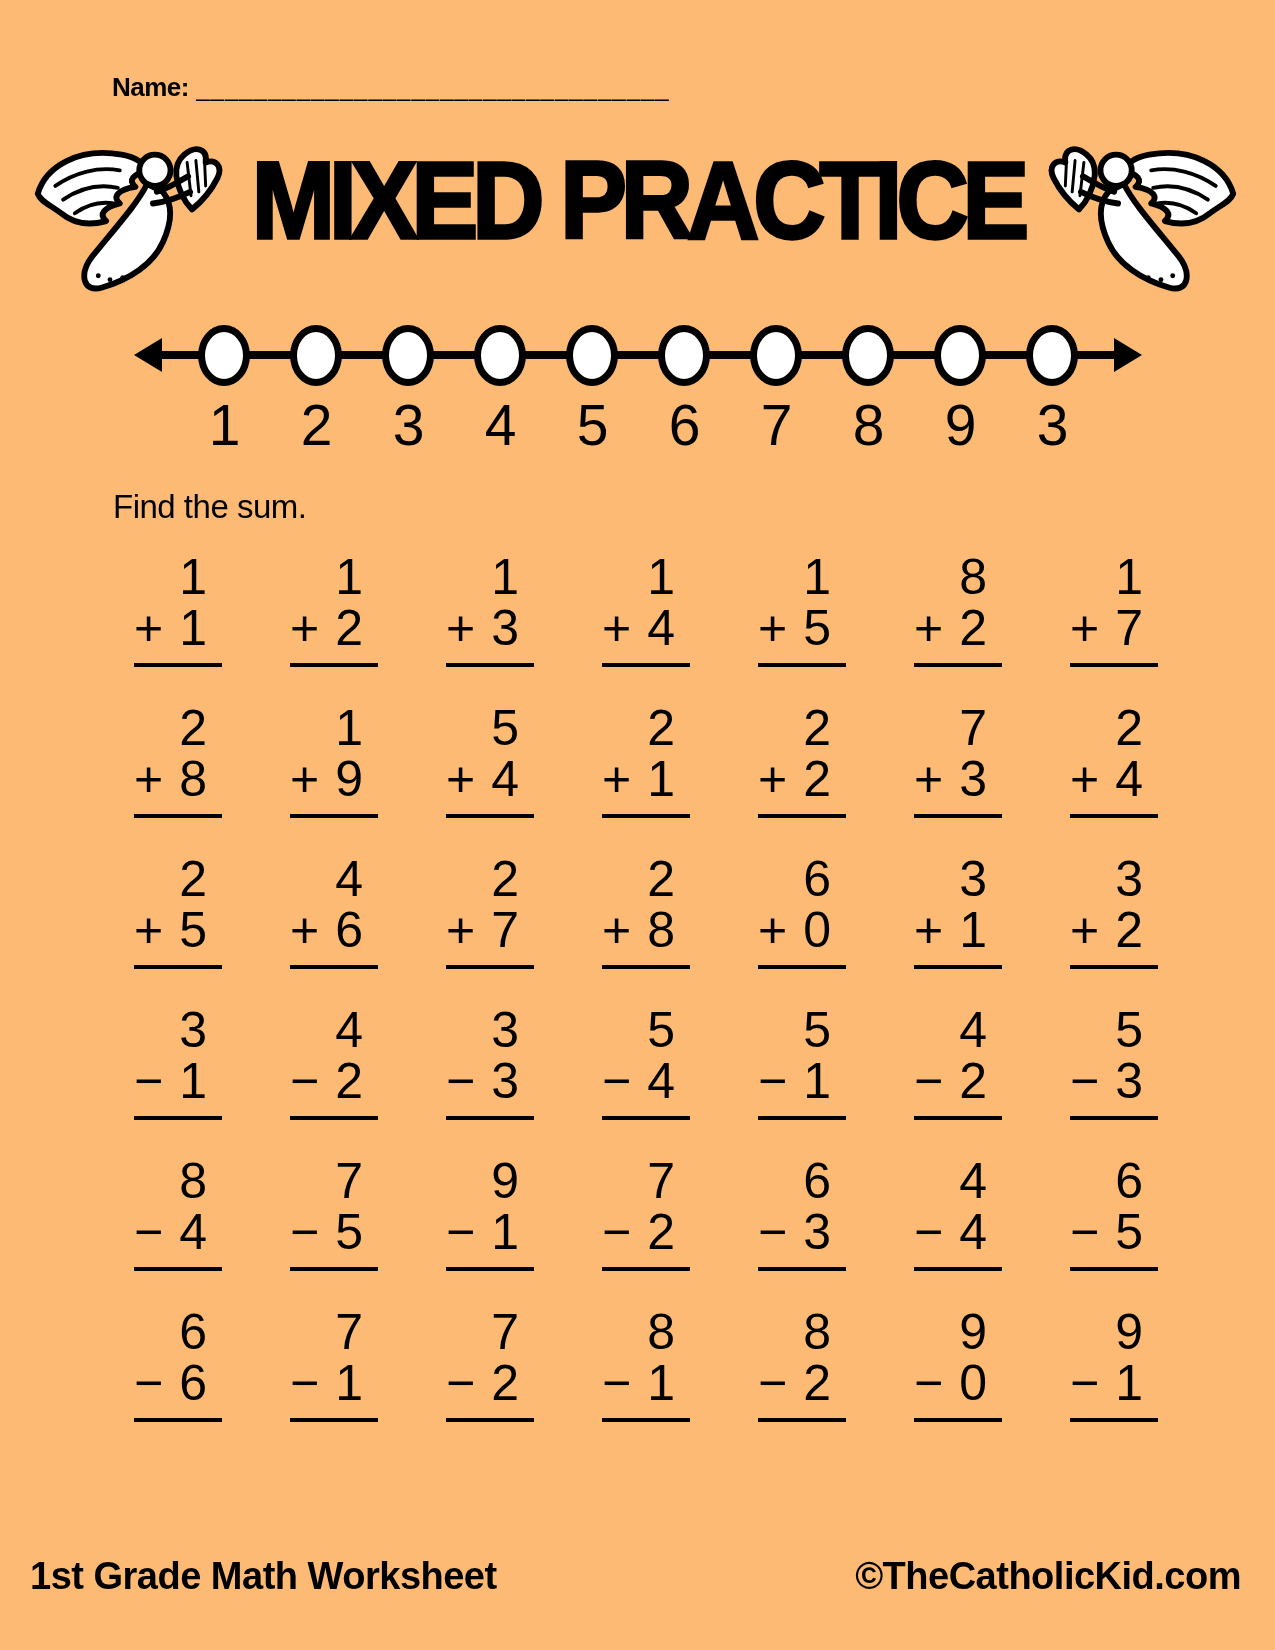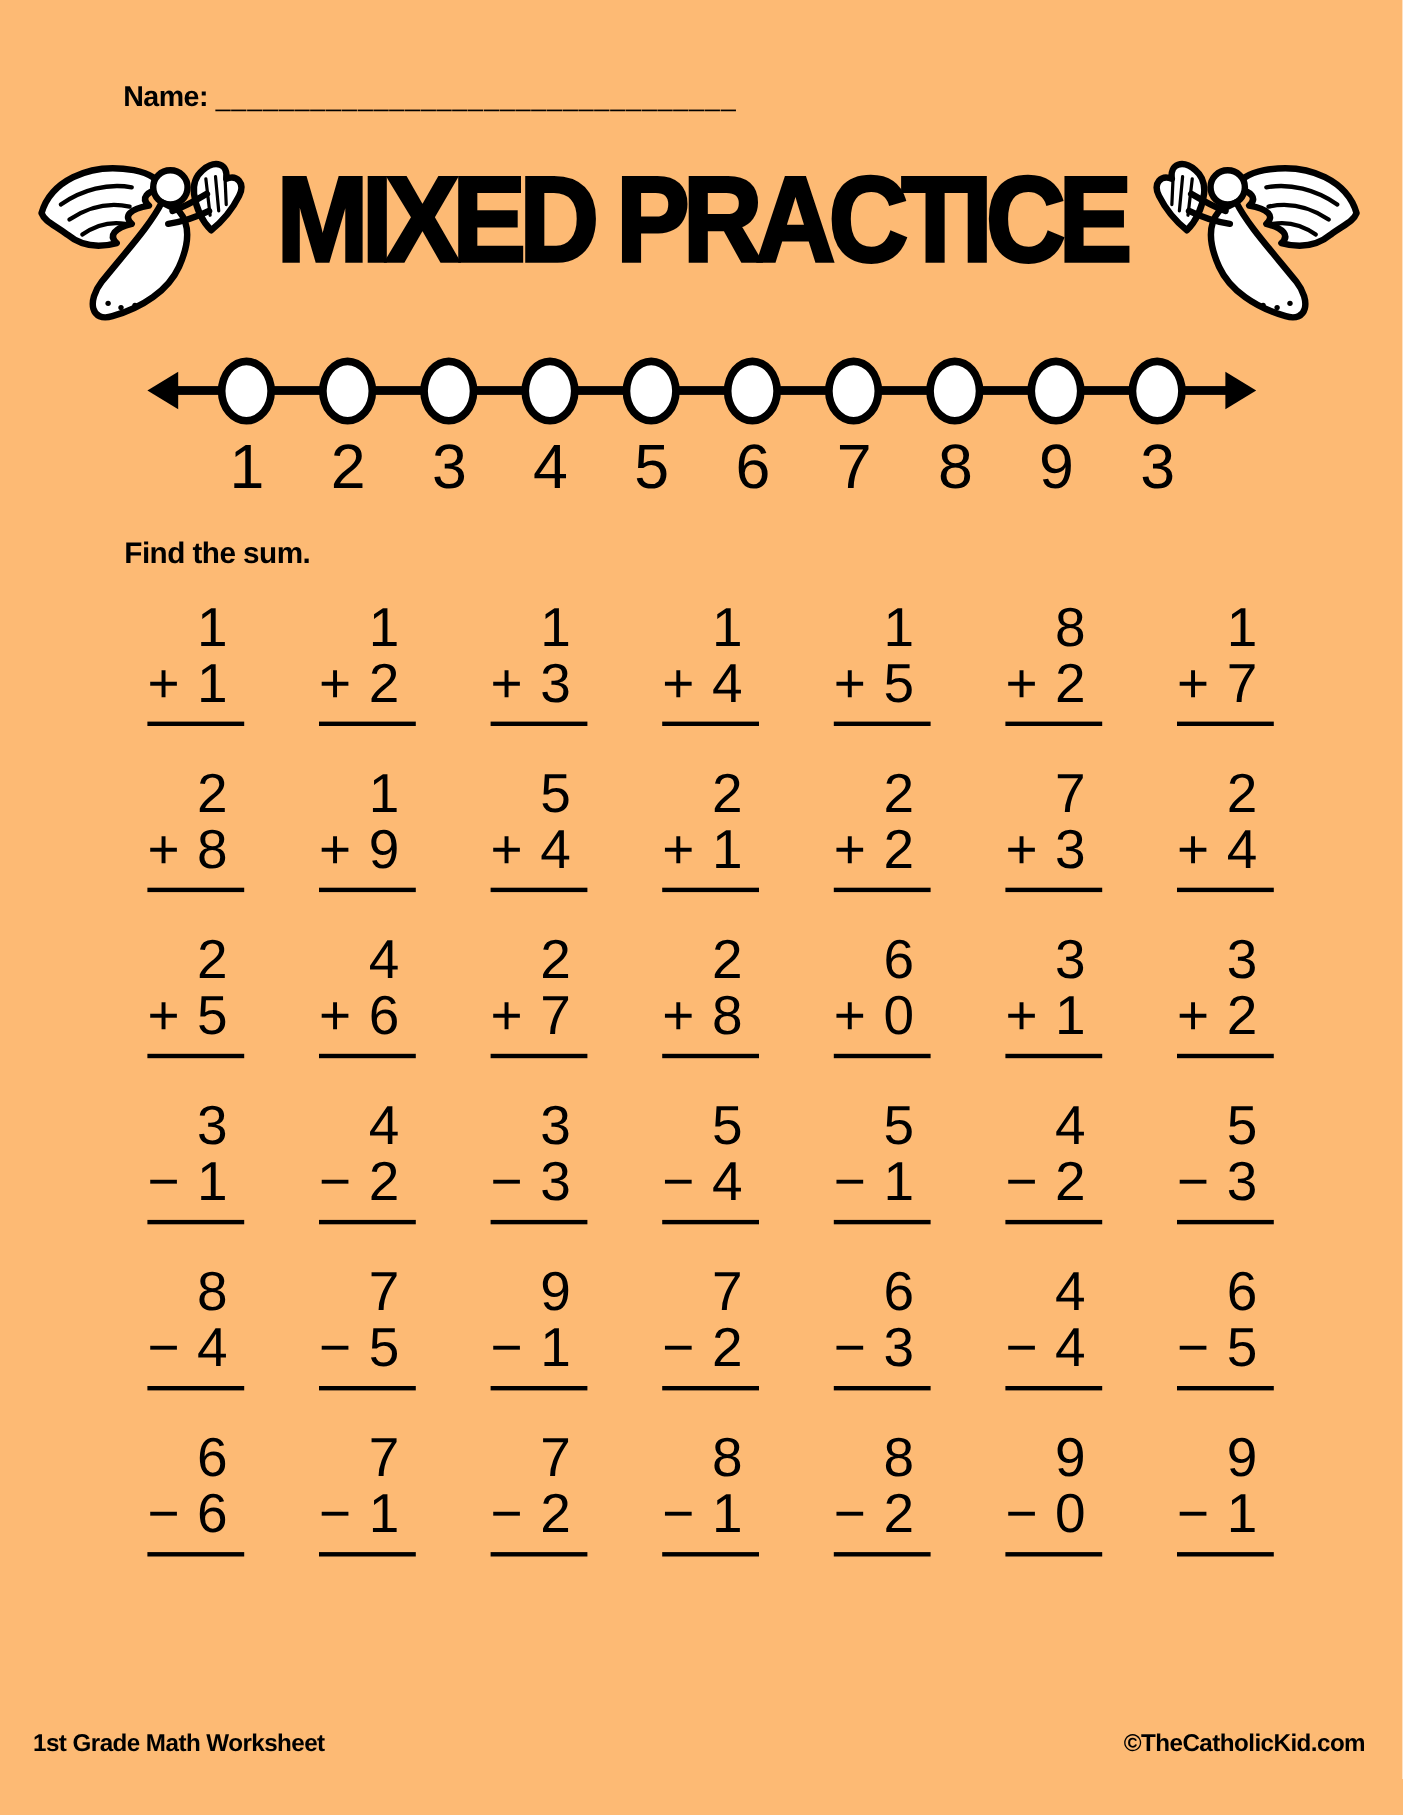--- a/index.html
+++ b/index.html
@@ -54,40 +54,40 @@
     position:relative; z-index:1;
     width:52px; height:61px;
     border:7px solid #000; border-radius:50%;
     background:#fff;
   }
   .nl-numbers { display:flex; justify-content:space-between; margin-top:10px; }
   .nl-num { width:52px; text-align:center; font-size:57px; line-height:1;
     white-space:nowrap; letter-spacing:-2px; }
 
   
-  .instruction { margin:34px 0 0 113px; font-size:27px; letter-spacing:-0.5px;font-weight:bold; }
+  .instruction { margin:34px 0 0 113px; font-size:33px; letter-spacing:-0.5px; }
   .rows { margin-top:26px; }
   .prob-row {
     display:grid; grid-template-columns:repeat(7,156px);
     margin-left:100px; margin-bottom:36px;
   }
   .prob { width:88px; margin:0 auto; }
   .p-top { font-size:50px; line-height:1.02; text-align:right; padding-right:15px; }
   .p-bot {
     display:flex; justify-content:space-between; align-items:flex-end;
     font-size:50px; line-height:1.02;
     border-bottom:4px solid #000; padding-bottom:9px;
   }
   .p-num { padding-right:15px; }
 
   
   .footer {
     position:absolute; left:30px; right:34px; bottom:52px;
     display:flex; justify-content:space-between;
-    font-size:22px; font-weight:bold; letter-spacing:-0.5px;
+    font-size:38px; font-weight:bold; letter-spacing:-0.5px;
   }
 </style>
 </head>
 <body>
 
 <div class="page">
 
   <div class="header">
     <div>
       <span class="blank-label">Name:</span>

